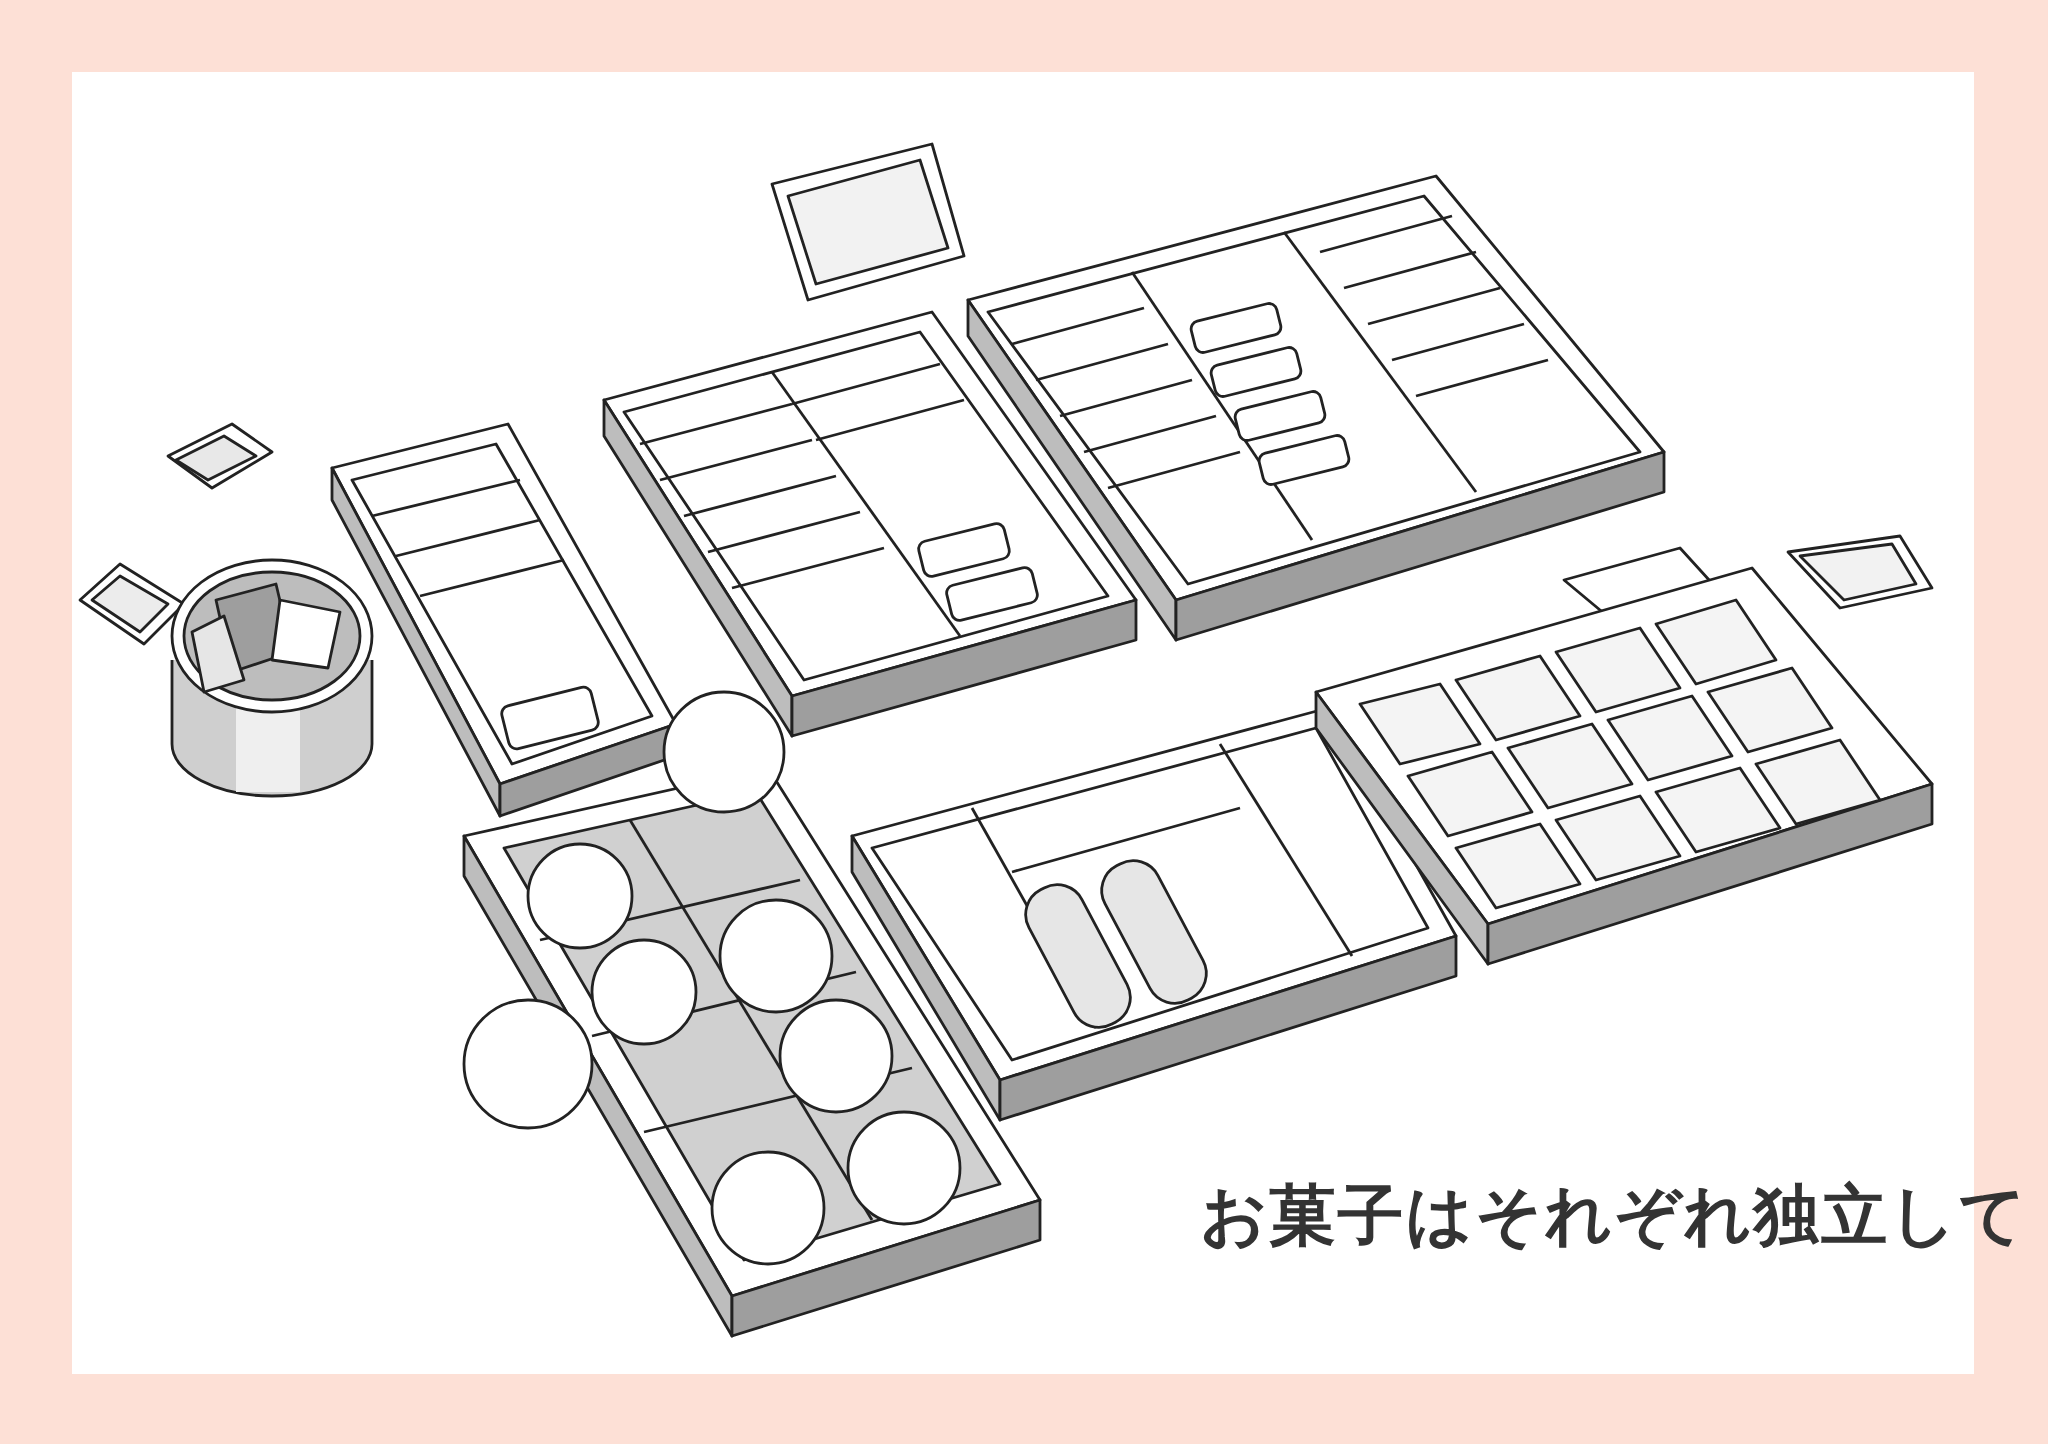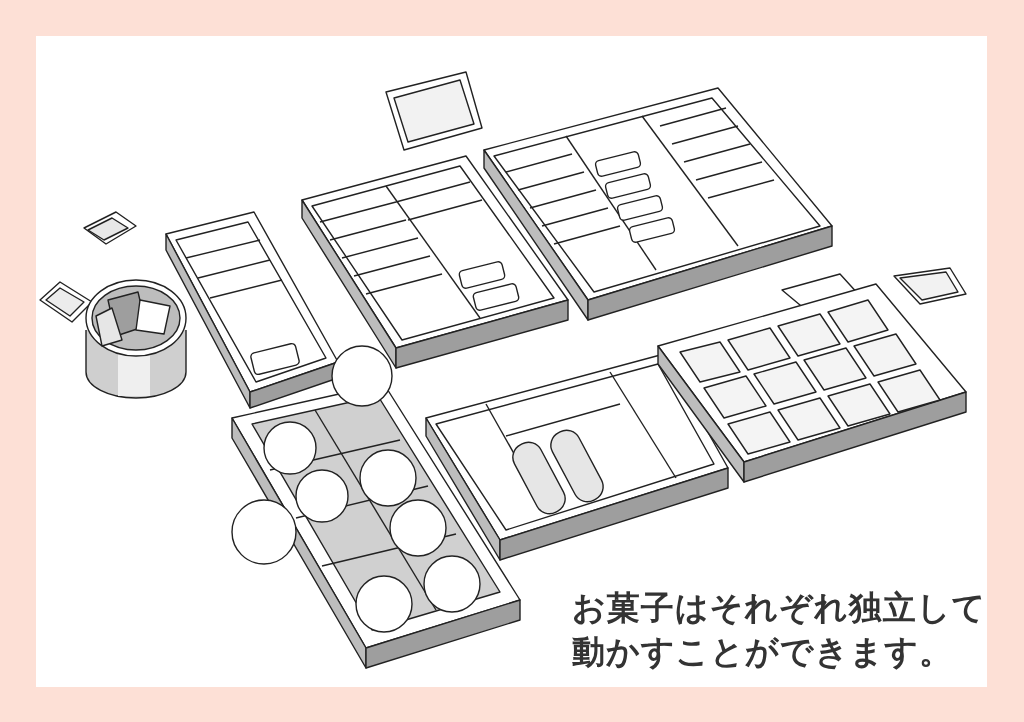--- a/index.html
+++ b/index.html
@@ -1,19 +1,19 @@
 <!DOCTYPE html>
 <html><head>
 <meta charset="utf-8">
 <style>
   html,body{margin:0;padding:0;}
   body{width:1024px;height:722px;background:#fde0d6;position:relative;overflow:hidden;font-family:"DejaVu Sans",sans-serif;}
   .panel{position:absolute;left:36px;top:36px;width:951px;height:651px;background:#ffffff;}
   svg.art{position:absolute;left:0;top:0;}
-  .caption{position:absolute;left:572px;top:586px;color:#333333;font-size:33px;font-weight:bold;line-height:44px;letter-spacing:1px;font-family:"DejaVu Sans",sans-serif;}
+  .caption{position:absolute;left:600px;top:586px;color:#333333;font-size:33px;font-weight:bold;line-height:44px;letter-spacing:1px;font-family:"DejaVu Sans",sans-serif;}
   .caption div{white-space:nowrap;}
 </style>
 </head>
 <body>
 
 <div class="panel"></div>
 
 <svg class="art" width="1024" height="722" viewBox="0 0 1024 722" stroke="#222" stroke-width="1.4" stroke-linejoin="round">
 
   <g>
@@ -150,14 +150,13 @@
       <polygon points="728,424 770,412 790,442 748,454"></polygon>
       <polygon points="778,410 820,398 840,428 798,440"></polygon>
       <polygon points="828,396 870,384 890,414 848,426"></polygon>
       <polygon points="878,382 920,370 940,400 898,412"></polygon>
     </g>
   </g>
 </svg>
 
 <div class="caption">
   <div>お菓子はそれぞれ独立して</div>
-  <div>動かすことができます。</div>
 </div>
 
 </body></html>

